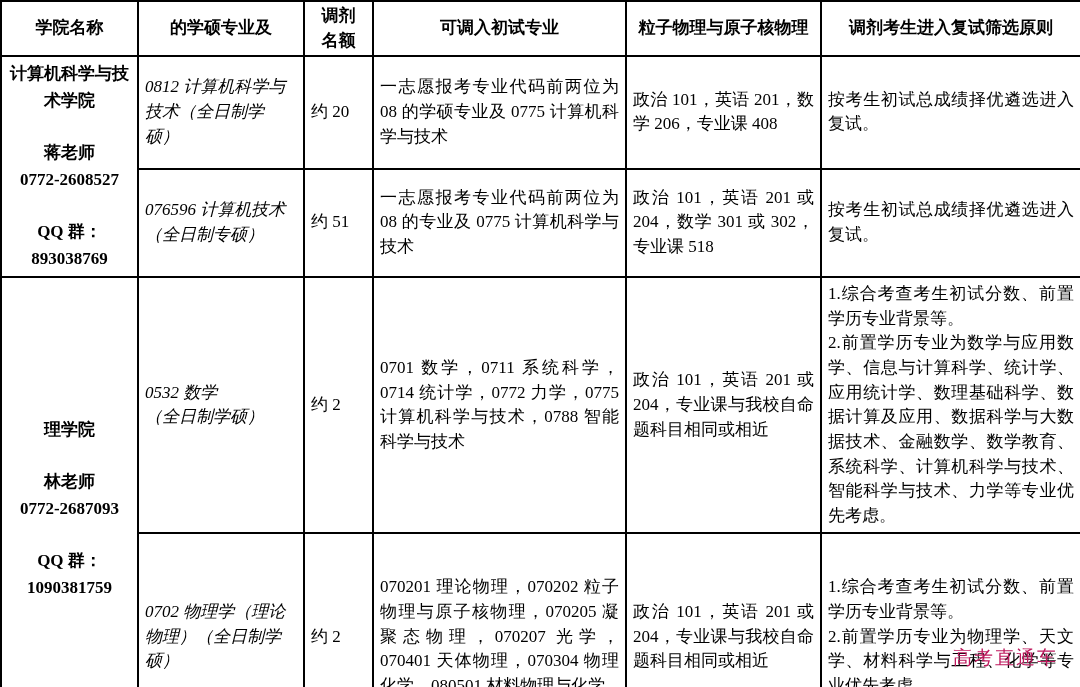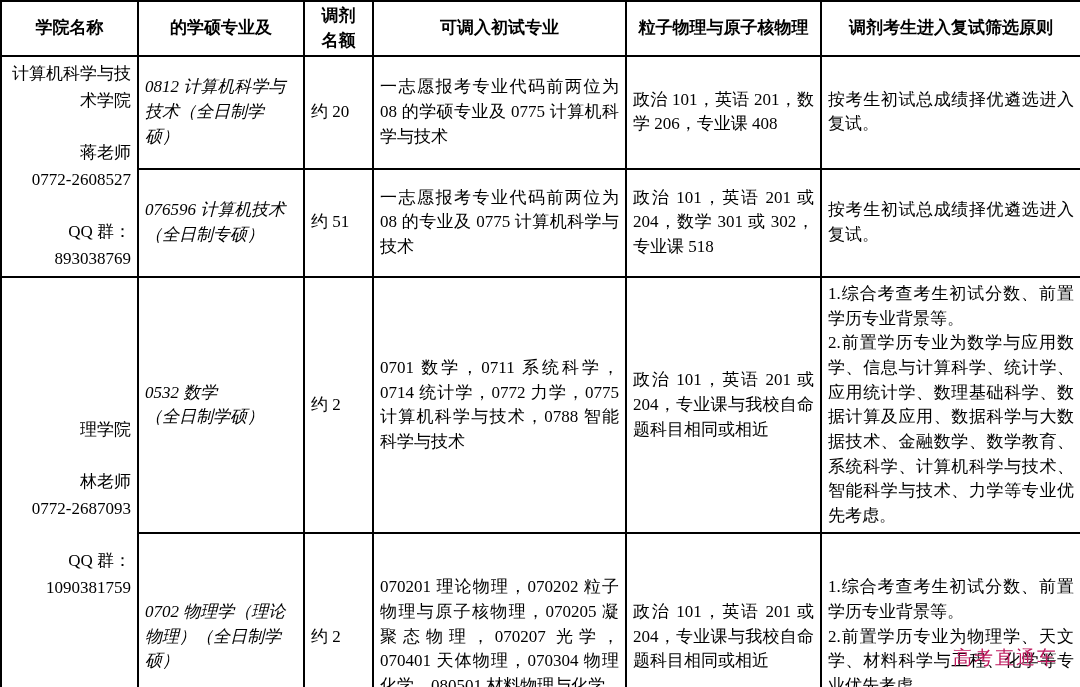--- a/index.html
+++ b/index.html
@@ -31,22 +31,23 @@
     overflow: hidden;
   }
   th {
     font-weight: bold;
     text-align: center;
     white-space: pre-line;
     padding: 2px 4px;
   }
   .pre { white-space: pre-line; }
   .college {
-    text-align: right;
+    text-align: center;
     line-height: 1.55;
+    font-weight: bold;
   }
   .major { text-align: left; font-style: italic; }
   .quota { white-space: nowrap; }
   .from, .subjects, .rule {
     text-align: justify;
   }
   tr.r-head  { height: 55px; margin-left: 32px; }
   tr.r-1 { height: 90px; }
   tr.r-2 { height: 87px; }
   tr.r-3 { height: 248px; }

